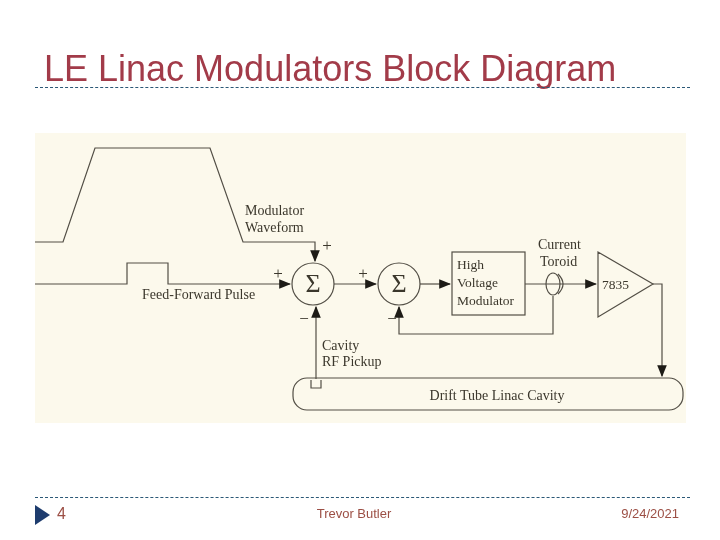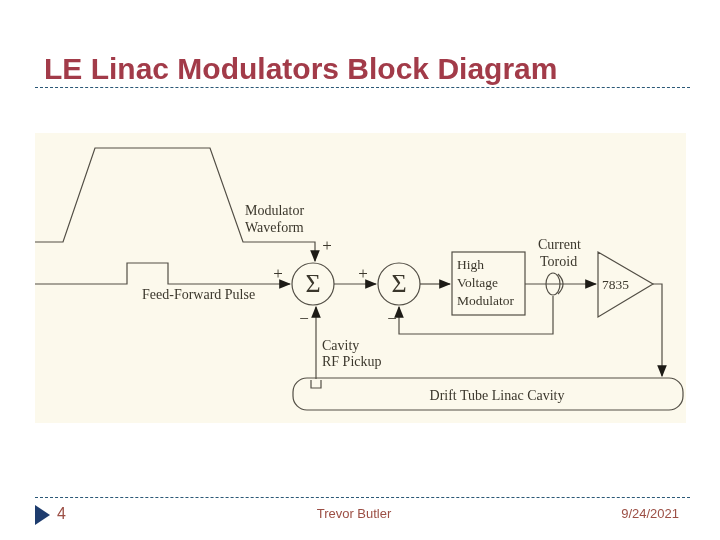--- a/index.html
+++ b/index.html
@@ -3,21 +3,21 @@
 <meta charset="utf-8">
 <style>
   html,body{margin:0;padding:0;}
   body{
     width:720px;height:540px;position:relative;overflow:hidden;
     background:#ffffff;
     font-family:"Liberation Sans", sans-serif;
   }
   .slide-title{
     position:absolute;left:44px;top:54px;
-    font-size:30px;line-height:30px;font-weight:700;
+    font-size:36px;line-height:30px;font-weight:400;
     color:#A23B49;letter-spacing:0px;white-space:nowrap;
   }
   .title-rule{
     position:absolute;left:35px;top:87px;width:655px;height:0;
     border-top:1px dashed #2B5876;
   }
   .diagram-panel{
     position:absolute;left:35px;top:133px;width:651px;height:290px;
     background:#FCF9EC;
   }

